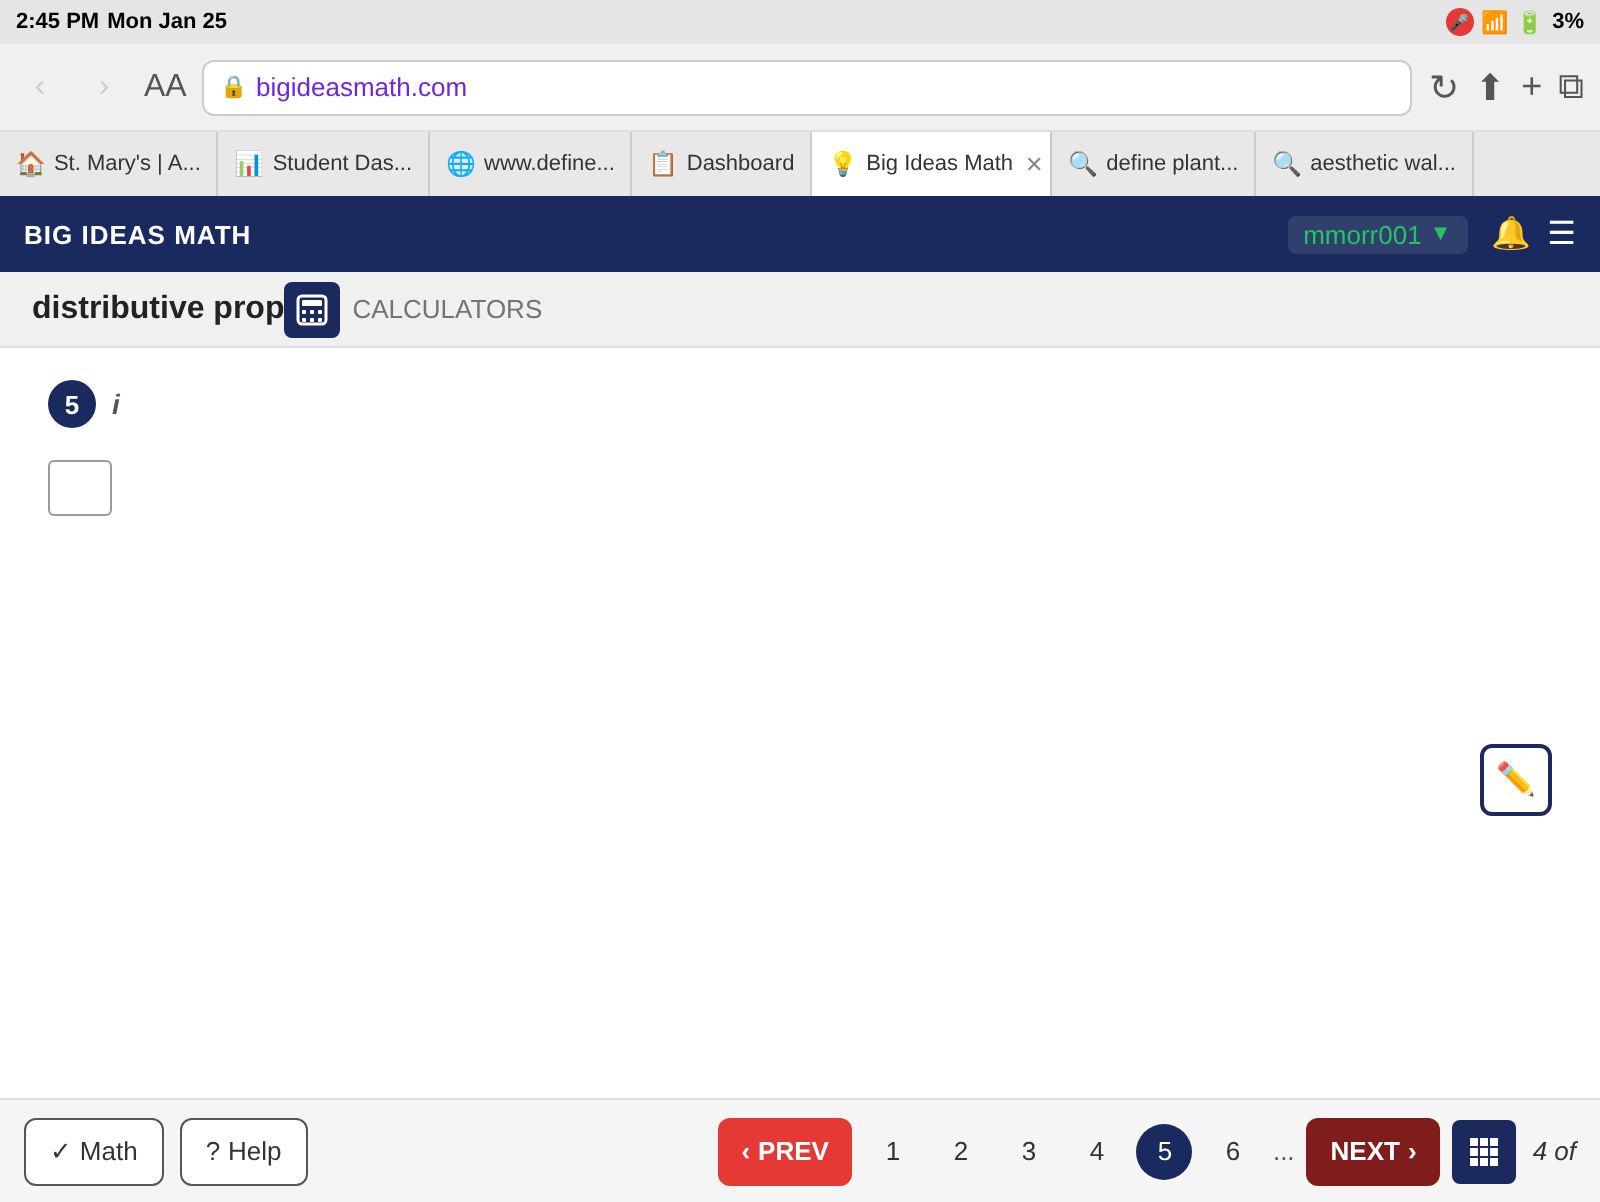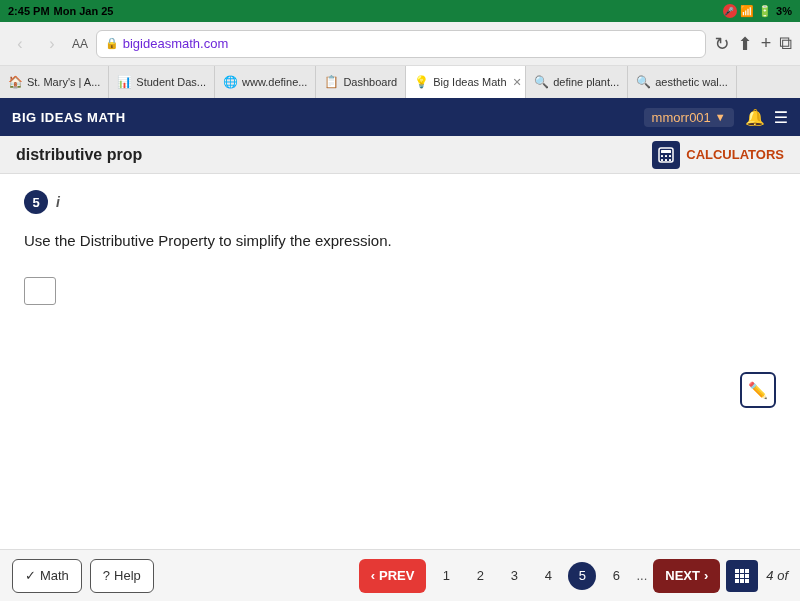--- a/index.html
+++ b/index.html
@@ -1,21 +1,21 @@
 <!DOCTYPE html>
 <html><head>
   <meta charset="utf-8">
   <style>
     * { margin: 0; padding: 0; box-sizing: border-box; }
     body { width: 800px; height: 601px; font-family: -apple-system, BlinkMacSystemFont, 'Helvetica Neue', sans-serif; overflow: hidden; background: #fff; }
 
     
     #status-bar {
       height: 22px;
-      background: #15803d;
+      background: #e5e5e5;
       display: flex;
       align-items: center;
       justify-content: space-between;
       padding: 0 8px;
       font-size: 11px;
       font-weight: 600;
     }
     .status-left { display: flex; align-items: center; gap: 4px; }
     .status-right { display: flex; align-items: center; gap: 4px; }
     .status-mic { width: 14px; height: 14px; border-radius: 50%; background: #e53935; display: flex; align-items: center; justify-content: center; }
@@ -30,21 +30,21 @@
       padding: 0 8px;
       gap: 8px;
     }
     .nav-btn {
       width: 24px; height: 24px;
       background: none; border: none;
       color: #888; font-size: 16px;
       cursor: pointer; display: flex; align-items: center; justify-content: center;
     }
     .nav-btn.disabled { color: #ccc; }
-    .reader-btn { font-size: 12px; color: #555; background: none; border: none; cursor: pointer; }
+    .reader-btn { font-size: 16px; color: #555; background: none; border: none; cursor: pointer; }
     .address-bar {
       flex: 1;
       height: 28px;
       background: #fff;
       border: 1px solid #ccc;
       border-radius: 6px;
       display: flex;
       align-items: center;
       padding: 0 8px;
       gap: 4px;
@@ -83,50 +83,49 @@
     }
     .app-logo {
       color: #fff;
       font-size: 13px;
       font-weight: 700;
       letter-spacing: 0.5px;
     }
     .header-divider { flex: 1; }
     .user-dropdown {
       display: flex; align-items: center; gap: 4px;
-      color: #fdba74; font-size: 13px; cursor: pointer;
+      color: #22c55e; font-size: 13px; cursor: pointer;
       background: rgba(255,255,255,0.1);
       padding: 2px 8px; border-radius: 4px;
     }
     .header-icons { display: flex; gap: 8px; align-items: center; }
     .header-icon { color: #fff; font-size: 16px; cursor: pointer; }
 
     
     #page-title-bar {
       height: 38px;
       background: #f0f0f0;
       border-bottom: 1px solid #ddd;
       display: flex;
       align-items: center;
       padding: 0 16px;
-      justify-content: space-between;
     }
     .page-title { font-size: 16px; font-weight: 700; color: #222; }
     .calculators-btn {
       display: flex; align-items: center; gap: 6px;
       cursor: pointer;
     }
     .calc-icon {
       width: 28px; height: 28px;
       background: #1a2a5e;
       border-radius: 4px;
       display: flex; align-items: center; justify-content: center;
       color: #fff; font-size: 16px;
     }
-    .calc-label { font-size: 13px; font-weight: 700; color: #c2410c; }
+    .calc-label { font-size: 13px; font-weight: 400; color: #737373; }
 
     
     #content-area {
       background: #fff;
       padding: 16px 24px;
       flex: 1;
     }
     .question-header {
       display: flex; align-items: center; gap: 8px; margin-bottom: 16px;
     }
@@ -313,21 +312,20 @@
 <div id="content-area" style="position:relative; min-height: 350px;">
   <div class="question-header">
     <div class="question-num">5</div>
     <span class="info-icon">i</span>
   </div>
 
   <button class="pencil-btn">
     <span>✏️</span>
   </button>
 
-  <p class="question-text">Use the Distributive Property to simplify the expression.</p>
 
   <div class="math-expression">
     <input type="text" class="answer-box" style="width: 32px; height: 28px; border: 1px solid rgb(153, 153, 153); border-radius: 3px; text-align: center; font-size: 14px;">
   </div>
 </div>
 
 <div id="bottom-bar">
   <button class="action-btn">
     <span>✓</span>
     <span>Math</span>

